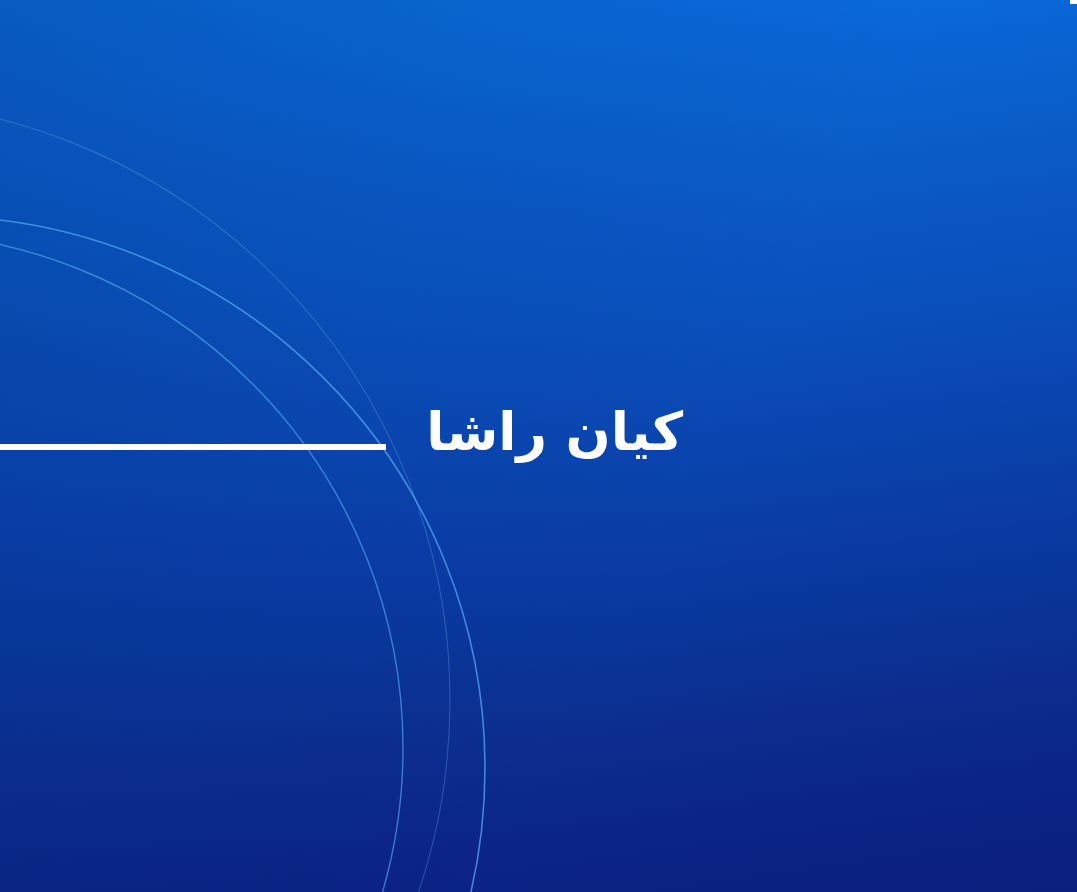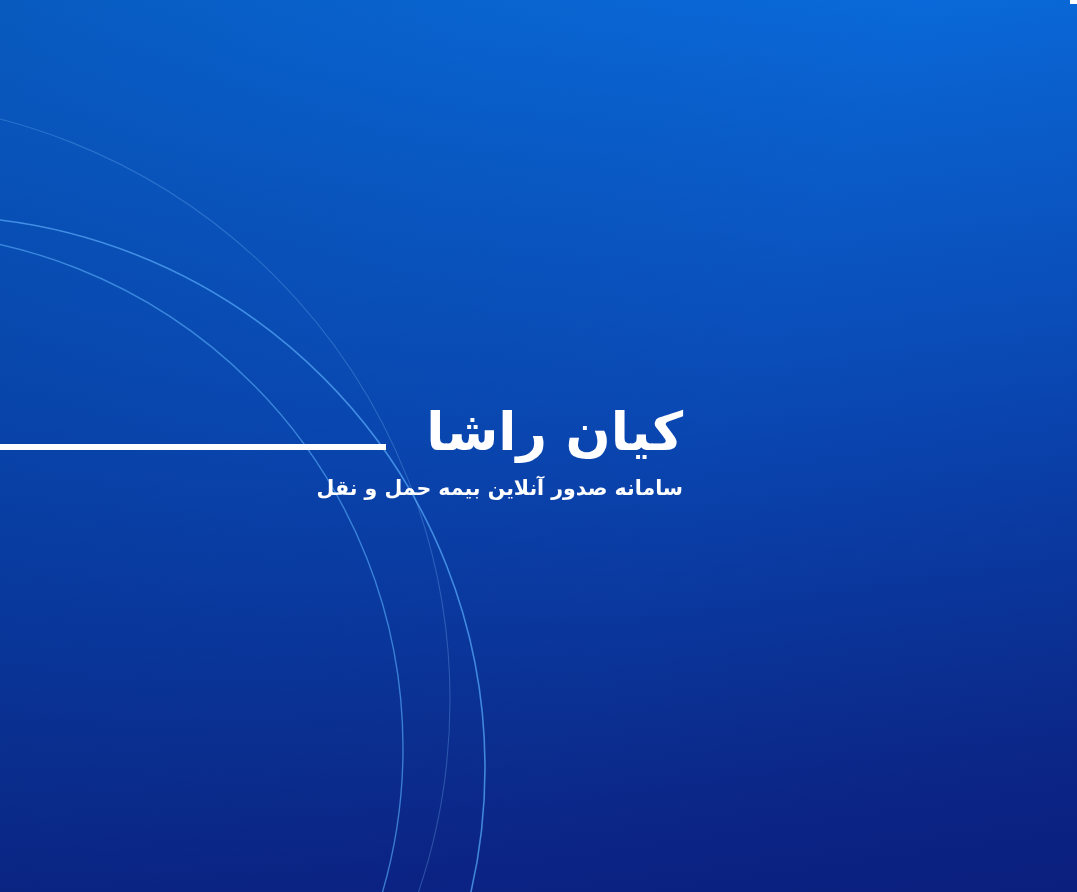--- a/index.html
+++ b/index.html
@@ -114,18 +114,17 @@
 
     <circle cx="-113" cy="748" r="516" fill="none" stroke="#4f9ff0" stroke-opacity="0.70" stroke-width="1.4"></circle>
 
     <circle cx="-150" cy="700" r="600" fill="none" stroke="#79b6f4" stroke-opacity="0.30" stroke-width="1.1"></circle>
   </svg>
 
   <div id="title-rule"></div>
 
   <div id="brand-block">
     <h1 id="brand-title">کیان راشا</h1>
-    <p id="brand-subtitle">سامانه صدور آنلاین بیمه حمل و نقل</p>
   </div>
 
   <div id="corner-notch"></div>
 
 </div>
 
 </body></html>

